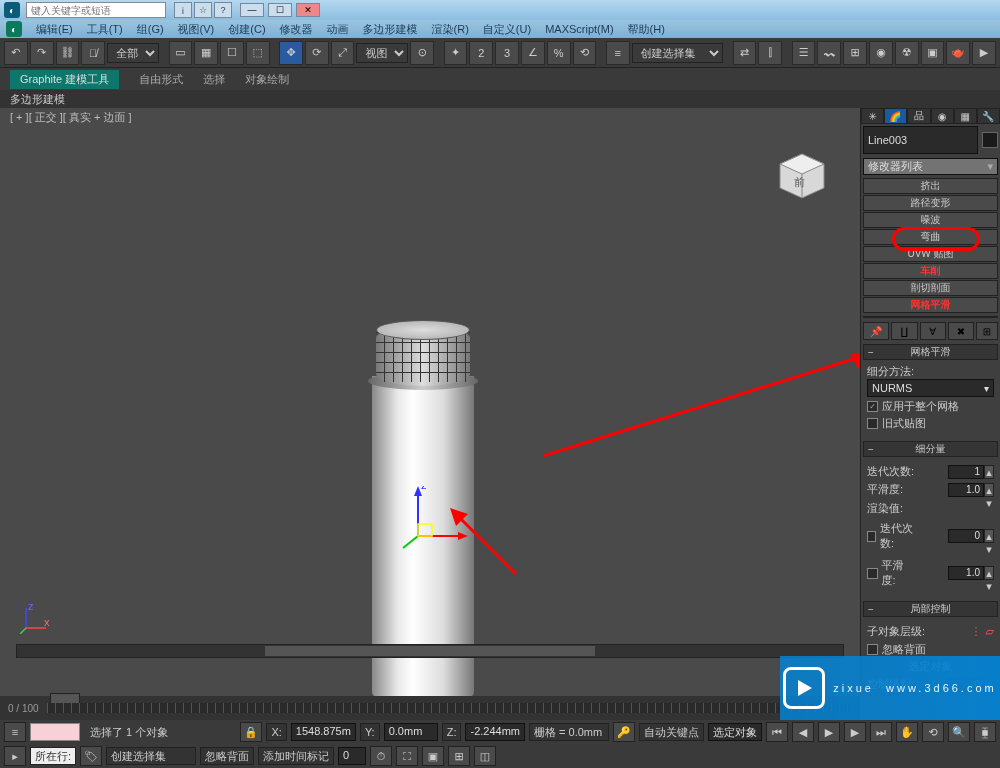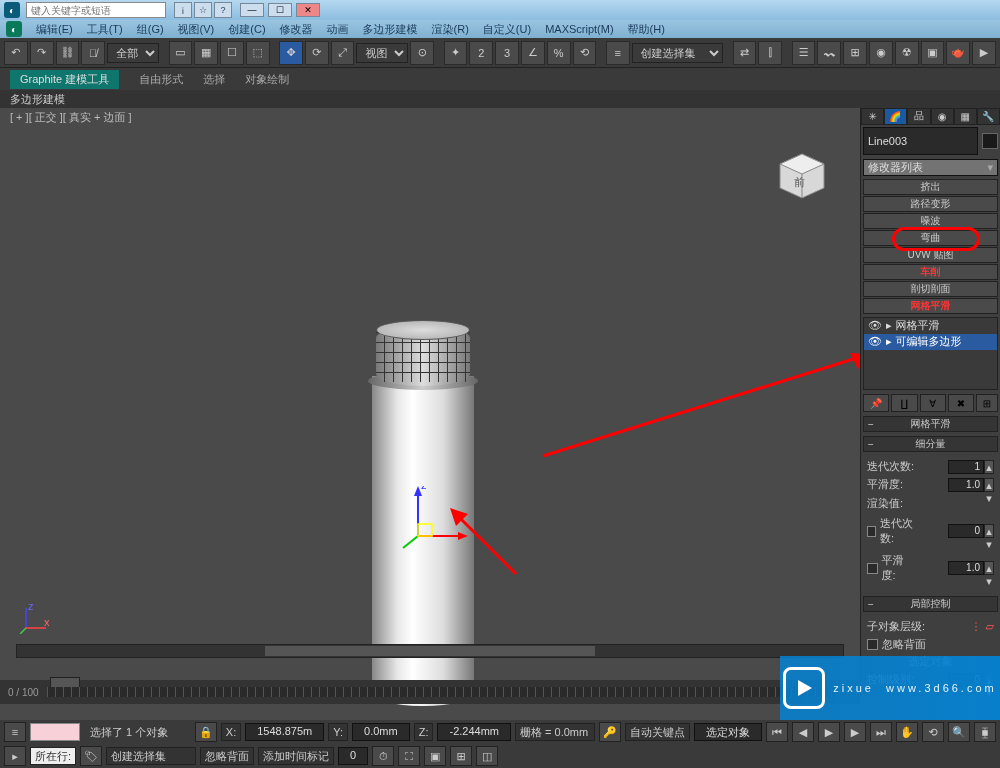--- a/index.html
+++ b/index.html
@@ -52,32 +52,32 @@
 
 
 .red-arrow1{position:absolute; left:440px; top:380px; width:72px; height:72px;}
 .red-arrow2{position:absolute; left:530px; top:225px; width:330px; height:110px;}
 .red-circle{position:absolute; right:-120px; top:119px; width:88px; height:24px; border:3px solid #f00; border-radius:12px; z-index:100;}
 
 
 .axis-small{position:absolute; left:12px; bottom:34px;}
 
 
-.timeline{ position:absolute; left:0; right:140px; bottom:64px; height:24px; background:#333; display:flex; align-items:center;}
+.timeline{ position:absolute; left:0; right:140px; bottom:48px; height:24px; background:#333; display:flex; align-items:center;}
 .tl-range{ color:#999; font-size:10px; padding:0 8px;}
 .tl-track{ flex:1; height:10px; background:#2a2a2a; position:relative; margin-right:10px;}
 .tl-ticks{position:absolute; inset:0; background:repeating-linear-gradient(90deg,#555 0,#555 1px,transparent 1px,transparent 8px);}
 .tl-slider{position:absolute; left:50px; top:-3px; width:30px; height:16px; background:#555; border:1px solid #222;}
 
 
 .status{ position:absolute; left:0; right:0; bottom:0; height:48px; background:#3a3a3a; }
 .status-row{ height:24px; display:flex; align-items:center; padding:0 4px; gap:4px; color:#ccc; font-size:10px;}
 .sbtn{ width:22px; height:20px; background:#4a4a4a; border:1px solid #222; display:flex;align-items:center;justify-content:center;}
 .coord-lbl{ background:#333; border:1px solid #222; padding:1px 4px; height:18px; display:flex;align-items:center; color:#ccc;}
-.coord-val{ background:#2a2a2a; border:1px solid #111; padding:1px 11px; height:18px; min-width:54px; color:#ddd;}
+.coord-val{ background:#2a2a2a; border:1px solid #111; padding:1px 4px; height:18px; min-width:54px; color:#ddd;}
 .status-text{ flex:1; padding-left:6px; color:#ccc;}
 .pink-box{ width:50px; height:18px; background:#f8d0d8; border:1px solid #888;}
 
 
 .cmd-panel{ position:absolute; right:0; top:108px; width:140px; bottom:72px; background:#3f3f3f; border-left:1px solid #222; display:flex; flex-direction:column; overflow:hidden;}
 .cmd-tabs{ height:18px; display:flex; background:#333;}
 .cmd-tab{ flex:1; display:flex;align-items:center;justify-content:center; border:1px solid #222; color:#ccc; font-size:10px;}
 .cmd-tab.active{ background:#1a5aa0; color:#fff; }
 .name-field{ margin:2px; background:#2a2a2a; border:1px solid #111; height:28px; color:#ddd; padding:0 4px; font-size:11px; display:flex;align-items:center;}
 .color-sw{ width:16px; height:16px; background:#1a1a1a; border:1px solid #666; margin:2px;}
@@ -299,20 +299,34 @@
   <div class="stack-ctrl">
     <div class="sbtn">📌</div>
     <div class="sbtn">∐</div>
     <div class="sbtn">∀</div>
     <div class="sbtn">✖</div>
     <div class="sbtn" style="margin-left:auto;flex:0 0 22px">⊞</div>
   </div>
 
   <div class="rollout">
     <div class="rollout-hd">网格平滑</div>
+    <div class="rollout-body">
+      <div>细分方法:</div>
+      <div class="dropdown">
+          <span>NURMS</span>
+        </div>
+      <div class="chk">
+          <div class="chk-box">✓</div>
+          <span>应用于整个网格</span>
+        </div>
+      <div class="chk">
+          <div class="chk-box"></div>
+          <span>旧式贴图</span>
+        </div>
+    </div>
   </div>
 
   <div class="rollout">
     <div class="rollout-hd">细分量</div>
     <div class="rollout-body">
       <div class="param-row">
           <span>迭代次数:</span>
         <div class="spin">
             <div class="spin-val">1</div>
             <div class="spin-btns">

